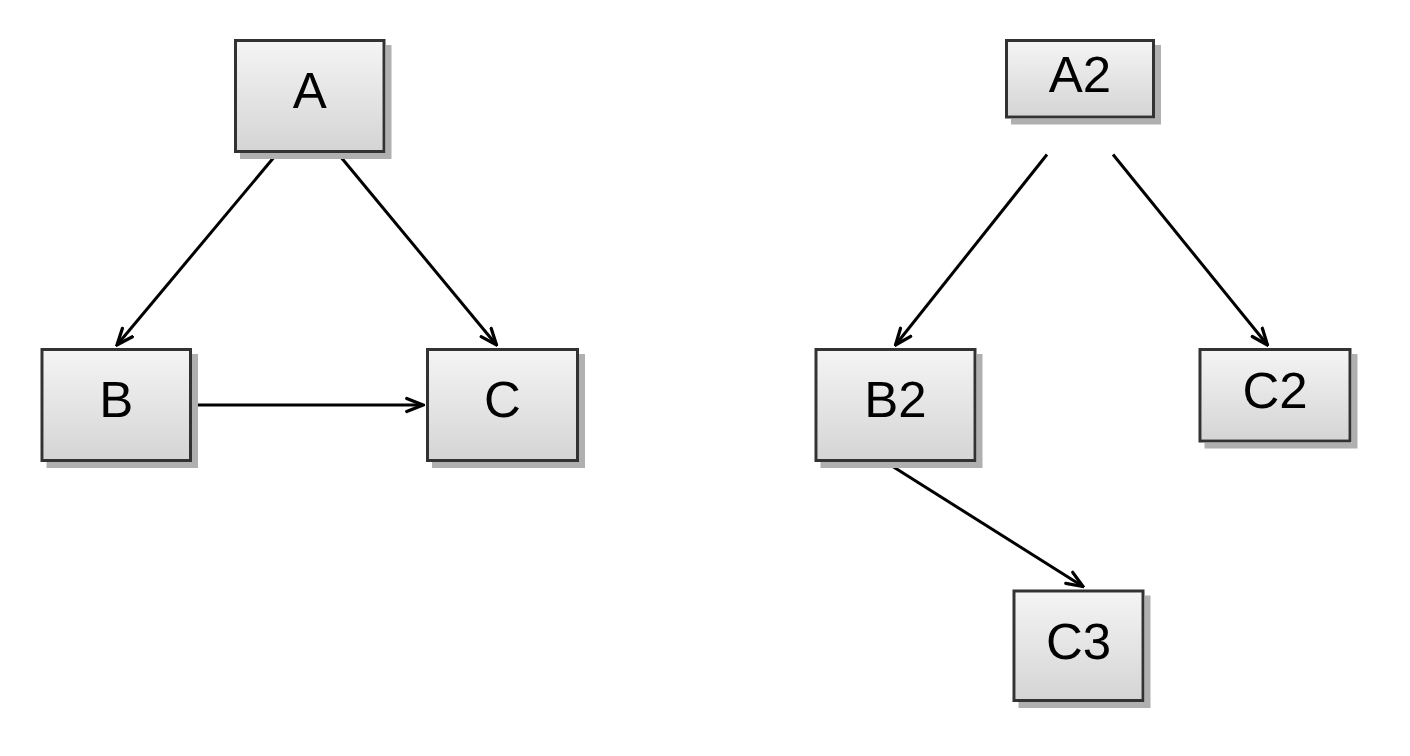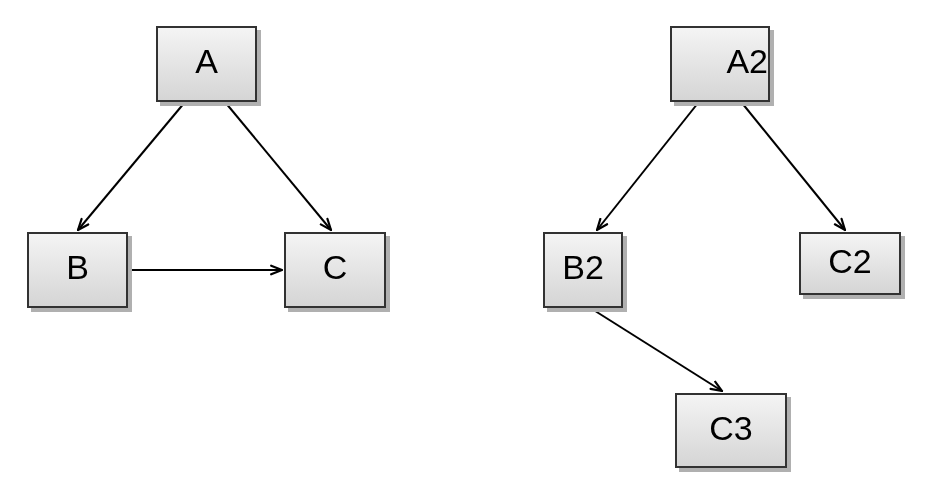--- a/index.html
+++ b/index.html
@@ -48,24 +48,24 @@
     font-size: 34px;
     line-height: 1;
     color: var(--label-color, #000000);
     padding-bottom: 6px; 
     user-select: none;
   }
   
   #node-A  { left: 156px; top:  26px; width: 101px; height: 76px; }
   #node-B  { left:  27px; top: 232px; width: 101px; height: 76px; }
   #node-C  { left: 284px; top: 232px; width: 102px; height: 76px; }
-  #node-A2 { left: 670px; top:  26px; width: 100px; height: 76px; justify-content: flex-end; }
-  #node-B2 { left: 543px; top: 232px; width: 80px; height: 76px; }
+  #node-A2 { left: 670px; top:  26px; width: 100px; height: 53px; }
+  #node-B2 { left: 543px; top: 232px; width: 108px; height: 76px; }
   #node-C2 { left: 799px; top: 232px; width: 102px; height: 63px; }
-  #node-C3 { left: 675px; top: 393px; width: 112px; height: 75px; }
+  #node-C3 { left: 675px; top: 393px; width: 88px; height: 75px; }
 </style>
 </head>
 <body>
 
 <div class="canvas">
 
   <svg class="edges-layer" width="940" height="504" viewBox="0 0 940 504" xmlns="http://www.w3.org/2000/svg">
     <defs>
       <marker id="openArrow" viewBox="0 0 12 12" refX="11" refY="6" markerWidth="13" markerHeight="13" markerUnits="userSpaceOnUse" orient="auto">
         <path class="arrowhead" d="M1 2 L11 6 L1 10"></path>

